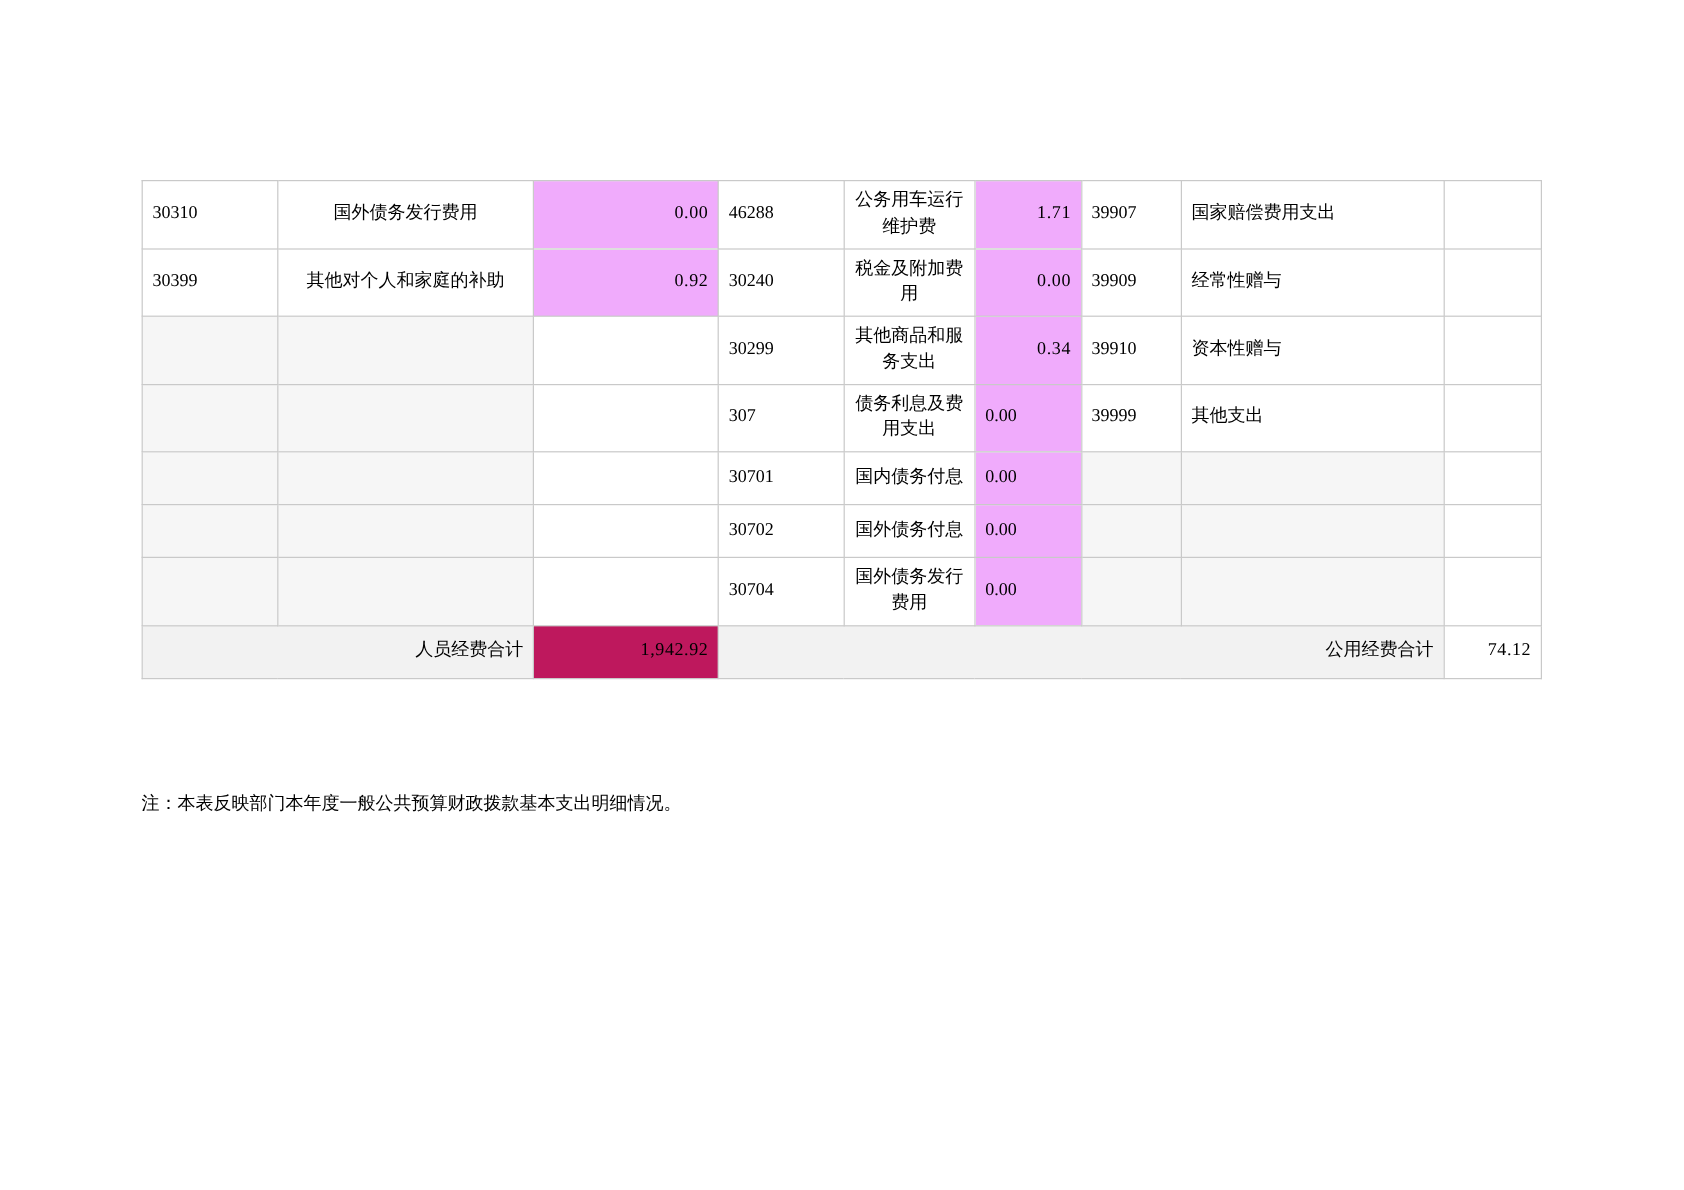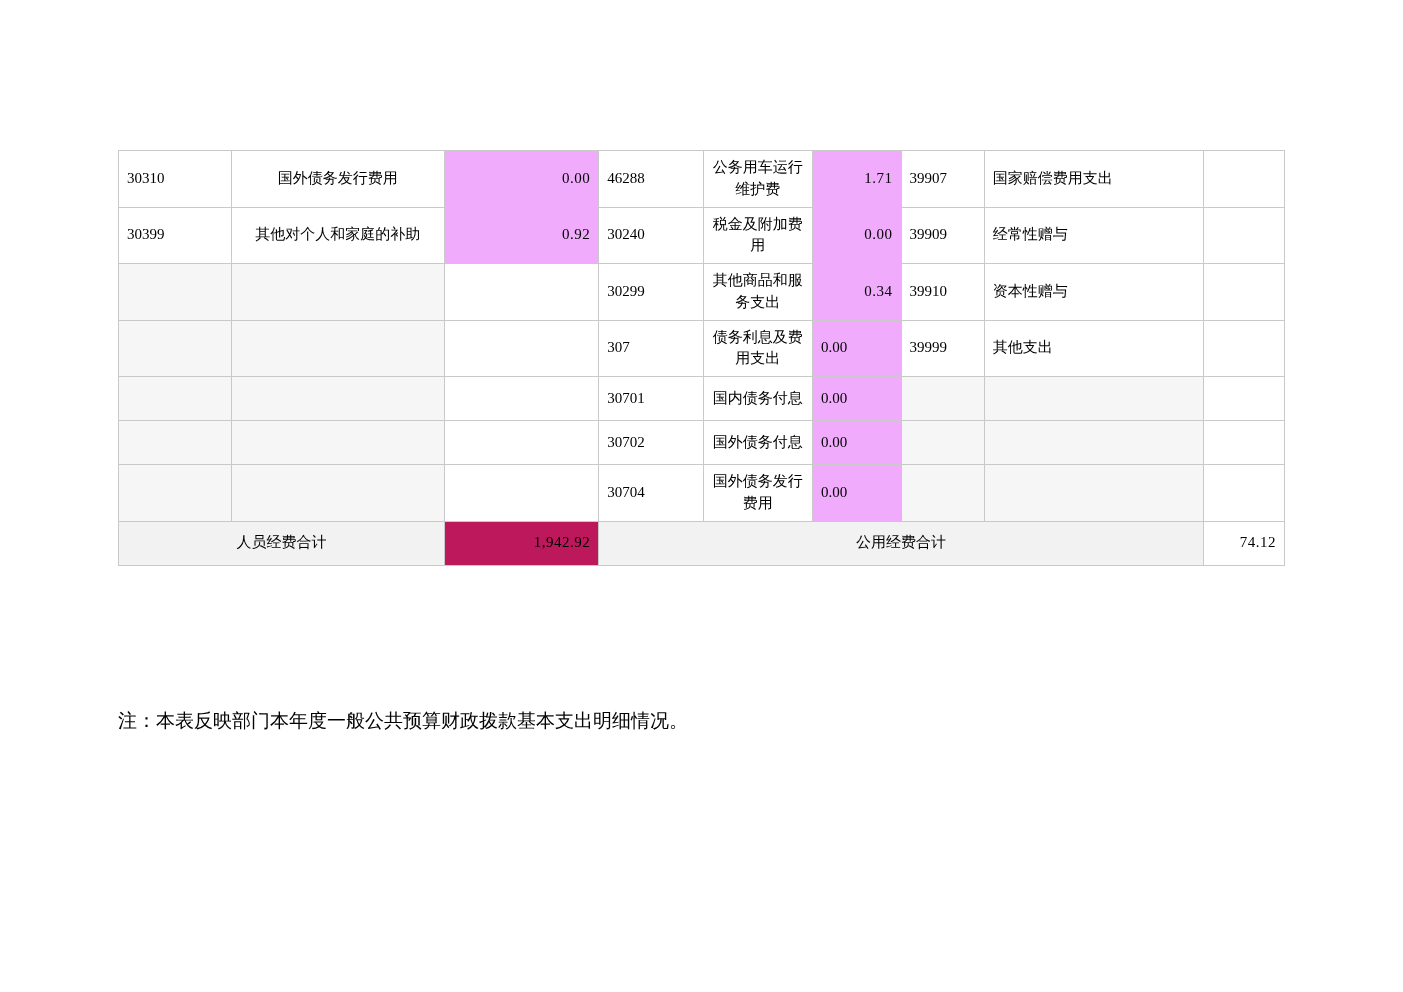--- a/index.html
+++ b/index.html
@@ -54,29 +54,28 @@
 
   .fill { background: #f0abfc; }
   .blank { background: #ffffff; }
 
   .total-row td {
     height: 46px;
     background: #f2f2f2;
   }
   .total-row td.fill { background: #be185d; }
   .total-row td.plain { background: #ffffff; }
-  .total-label { text-align: center; font-size: 15px; margin-left: 11px; }
+  .total-label { text-align: right; font-size: 15px; margin-left: 11px; }
 
   .note {
     position: absolute;
     left: 118px;
     top: 660px;
-    font-size: 19px;
+    font-size: 15px;
     font-family: "Liberation Serif", "DejaVu Serif", serif;
-    margin-top: 48px;
   }
   .empty-cell { background: #f6f6f6; }
 </style>
 </head>
 <body>
 
 <div class="sheet">
   <table class="budget">
     <colgroup>
       <col class="c-code1">

